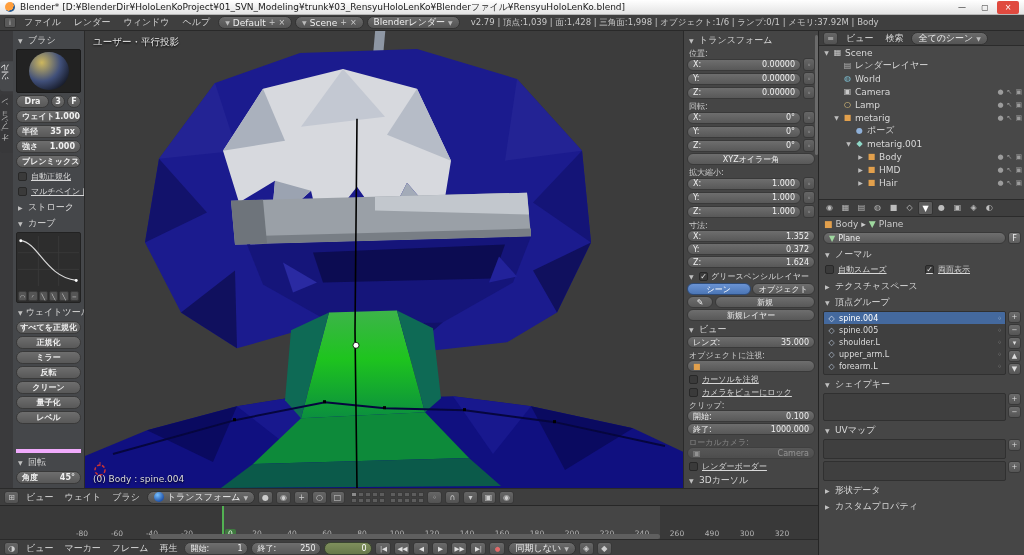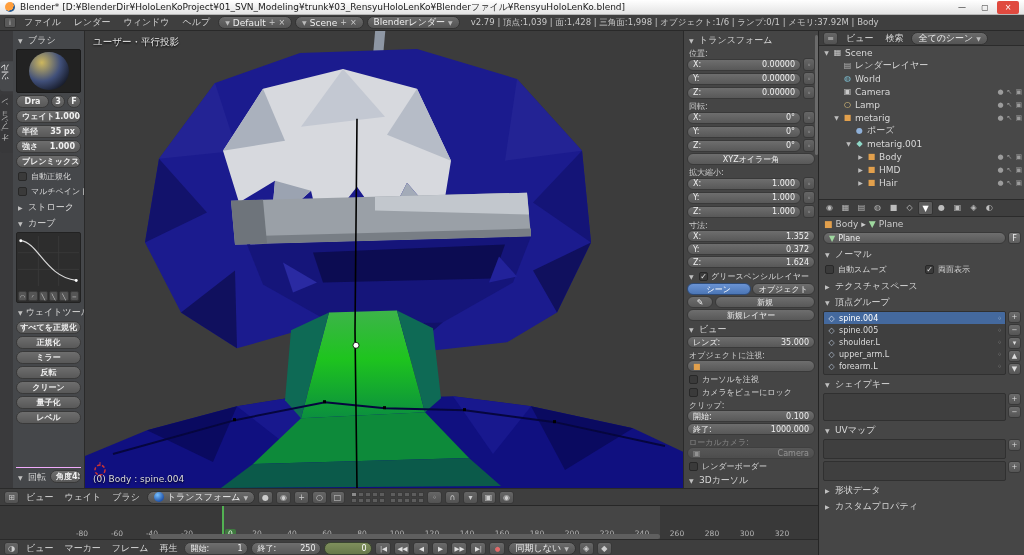--- a/index.html
+++ b/index.html
@@ -48,21 +48,21 @@
     border-top:1px solid #272727; }
 
   
   .phead { display:flex; align-items:center; gap:3px; height:14px; padding:0 2px; color:#d8d8d8; white-space:nowrap; }
   .tri { font-size:6px; color:#c0c0c0; width:7px; }
   .field, .btn { background:linear-gradient(#6e6e6e,#585858); border:1px solid #393939; border-radius:7px;
     height:13px; display:flex; align-items:center; padding:0 5px; color:#efefef; white-space:nowrap; overflow:hidden; }
   .field { justify-content:space-between; }
   .btn { justify-content:center; }
   .btn.blue { background:linear-gradient(#6a93d4,#4b76b6); border-color:#2d4a77; color:#fff; }
-  .check { display:flex; align-items:center; gap:4px; height:13px; padding:0 2px; white-space:nowrap; }
+  .check { display:flex; align-items:center; gap:4px; height:13px; padding:0 2px; white-space:nowrap;text-decoration:underline; }
   .box { width:9px; height:9px; background:#3a3a3a; border:1px solid #282828; border-radius:2px;
     color:#e8e8e8; font-size:8px; line-height:8px; text-align:center; flex:0 0 auto; }
   .disabled { opacity:.45; }
   .grow { flex:1 1 auto; min-width:0; }
   .lockbtn { width:12px; height:13px; background:linear-gradient(#666,#525252); border:1px solid #393939;
     border-radius:3px; color:#ccc; font-size:7px; line-height:12px; text-align:center; flex:0 0 auto; }
   .mini-col { display:flex; flex-direction:column; gap:1px; }
   .mini-btn { width:13px; height:12px; background:linear-gradient(#6b6b6b,#555); border:1px solid #383838;
     border-radius:3px; color:#ddd; font-size:7px; line-height:11px; text-align:center; }
   .vscroll { position:absolute; right:0; top:4px; width:3px; height:120px; background:#6a6a6a; border-radius:2px; }
@@ -77,21 +77,21 @@
     display:flex; align-items:center; justify-content:center; }
   .brush-sphere { width:40px; height:38px; border-radius:50%;
     background:radial-gradient(circle at 32% 28%, #cdb75e 0%, #41507a 48%, #10131d 85%); }
   .ts-row { display:flex; gap:2px; }
   .ts-row .btn { flex:1; font-size:8px; }
   .ts-content .field, .ts-content .btn { font-size:8px; height:13px;font-weight:bold; }
   .curve-box { background:#2d2d2d; border:1px solid #222; border-radius:2px; padding:1px; }
   .curve-presets { display:flex; gap:1px; margin-top:1px; }
   .cp { flex:1; height:10px; background:#555; border:1px solid #3a3a3a; border-radius:2px;
     font-size:6px; line-height:9px; text-align:center; color:#ccc; }
-  .redo { margin-top:auto; border-top:1px solid #f0abfc; padding-top:2px; display:flex; flex-direction:row; gap:2px; padding-bottom:2px; }
+  .redo { margin-top:auto; border-top:4px solid #f0abfc; padding-top:2px; display:flex; flex-direction:column; gap:2px; padding-bottom:2px; }
 
   
   #viewport svg { position:absolute; left:0; top:0; width:100%; height:100%; }
   .vp-label { position:absolute; left:8px; top:5px; color:#e8e8e8; font-size:9.5px; text-shadow:0 1px 2px #000; }
   .vp-status { position:absolute; left:8px; bottom:4px; color:#ddd; font-size:9px; text-shadow:0 1px 2px #000; }
 
   
   .hmenu { padding:0 4px; white-space:nowrap; }
   .hicon { width:15px; height:13px; background:linear-gradient(#666,#525252); border:1px solid #383838;
     border-radius:3px; color:#ccc; font-size:8px; line-height:12px; text-align:center; flex:0 0 auto; }
@@ -812,21 +812,21 @@
       <span class="tl-tick" style="left:362px">80</span>
       <span class="tl-tick" style="left:397px">100</span>
       <span class="tl-tick" style="left:432px">120</span>
       <span class="tl-tick" style="left:467px">140</span>
       <span class="tl-tick" style="left:502px">160</span>
       <span class="tl-tick" style="left:537px">180</span>
       <span class="tl-tick" style="left:572px">200</span>
       <span class="tl-tick" style="left:607px">220</span>
       <span class="tl-tick" style="left:642px">240</span>
       <span class="tl-tick" style="left:677px">260</span>
-      <span class="tl-tick" style="left:712px">280</span>
+      <span class="tl-tick" style="left:712px">490</span>
       <span class="tl-tick" style="left:747px">300</span>
       <span class="tl-tick" style="left:782px">320</span>
       <div class="tl-playhead"></div>
       <span class="tl-frame-label">0</span>
       <div class="tl-scroll"></div>
     </div>
     <div class="tl-header">
       <span class="hicon">◑</span>
       <span class="hmenu">ビュー</span>
       <span class="hmenu">マーカー</span>

